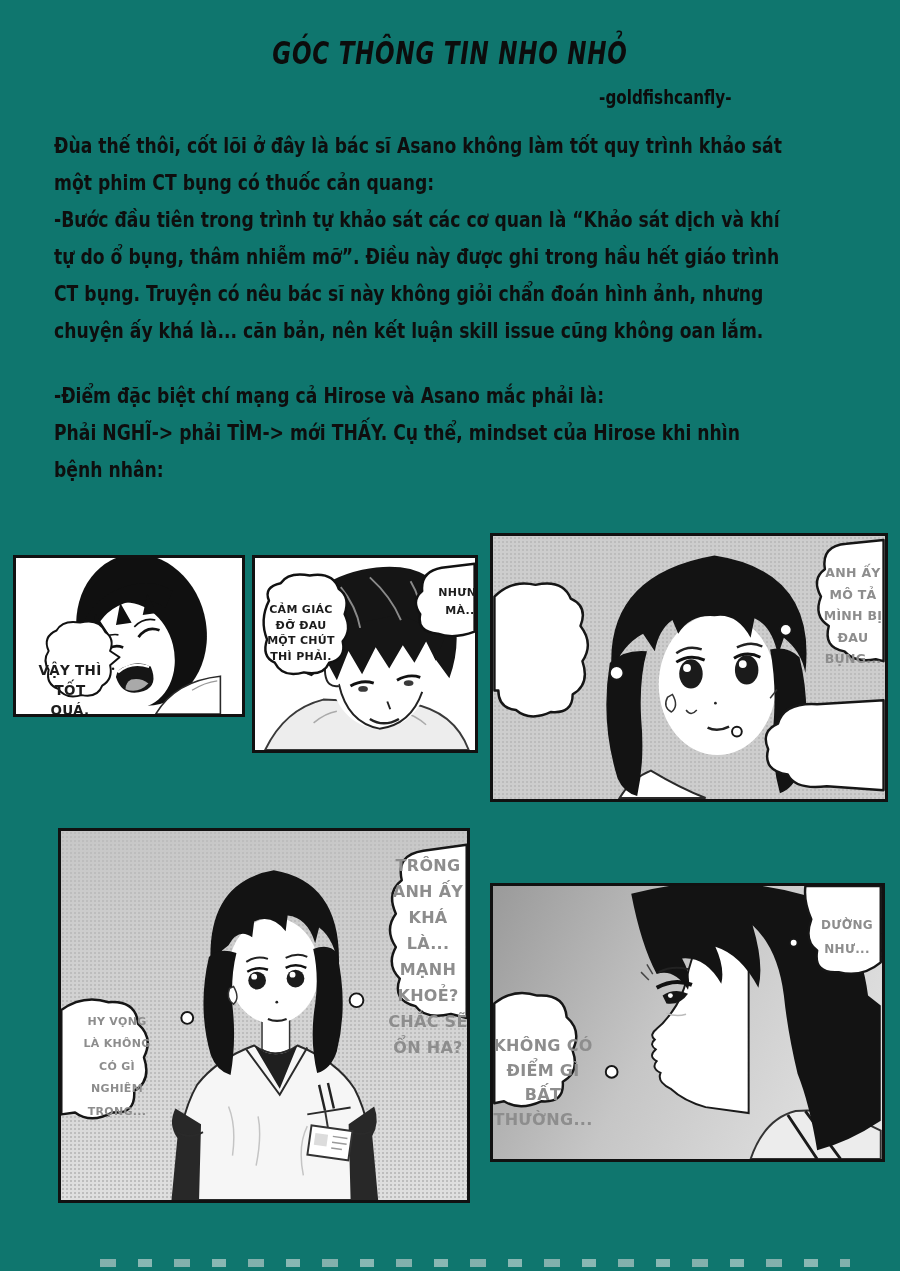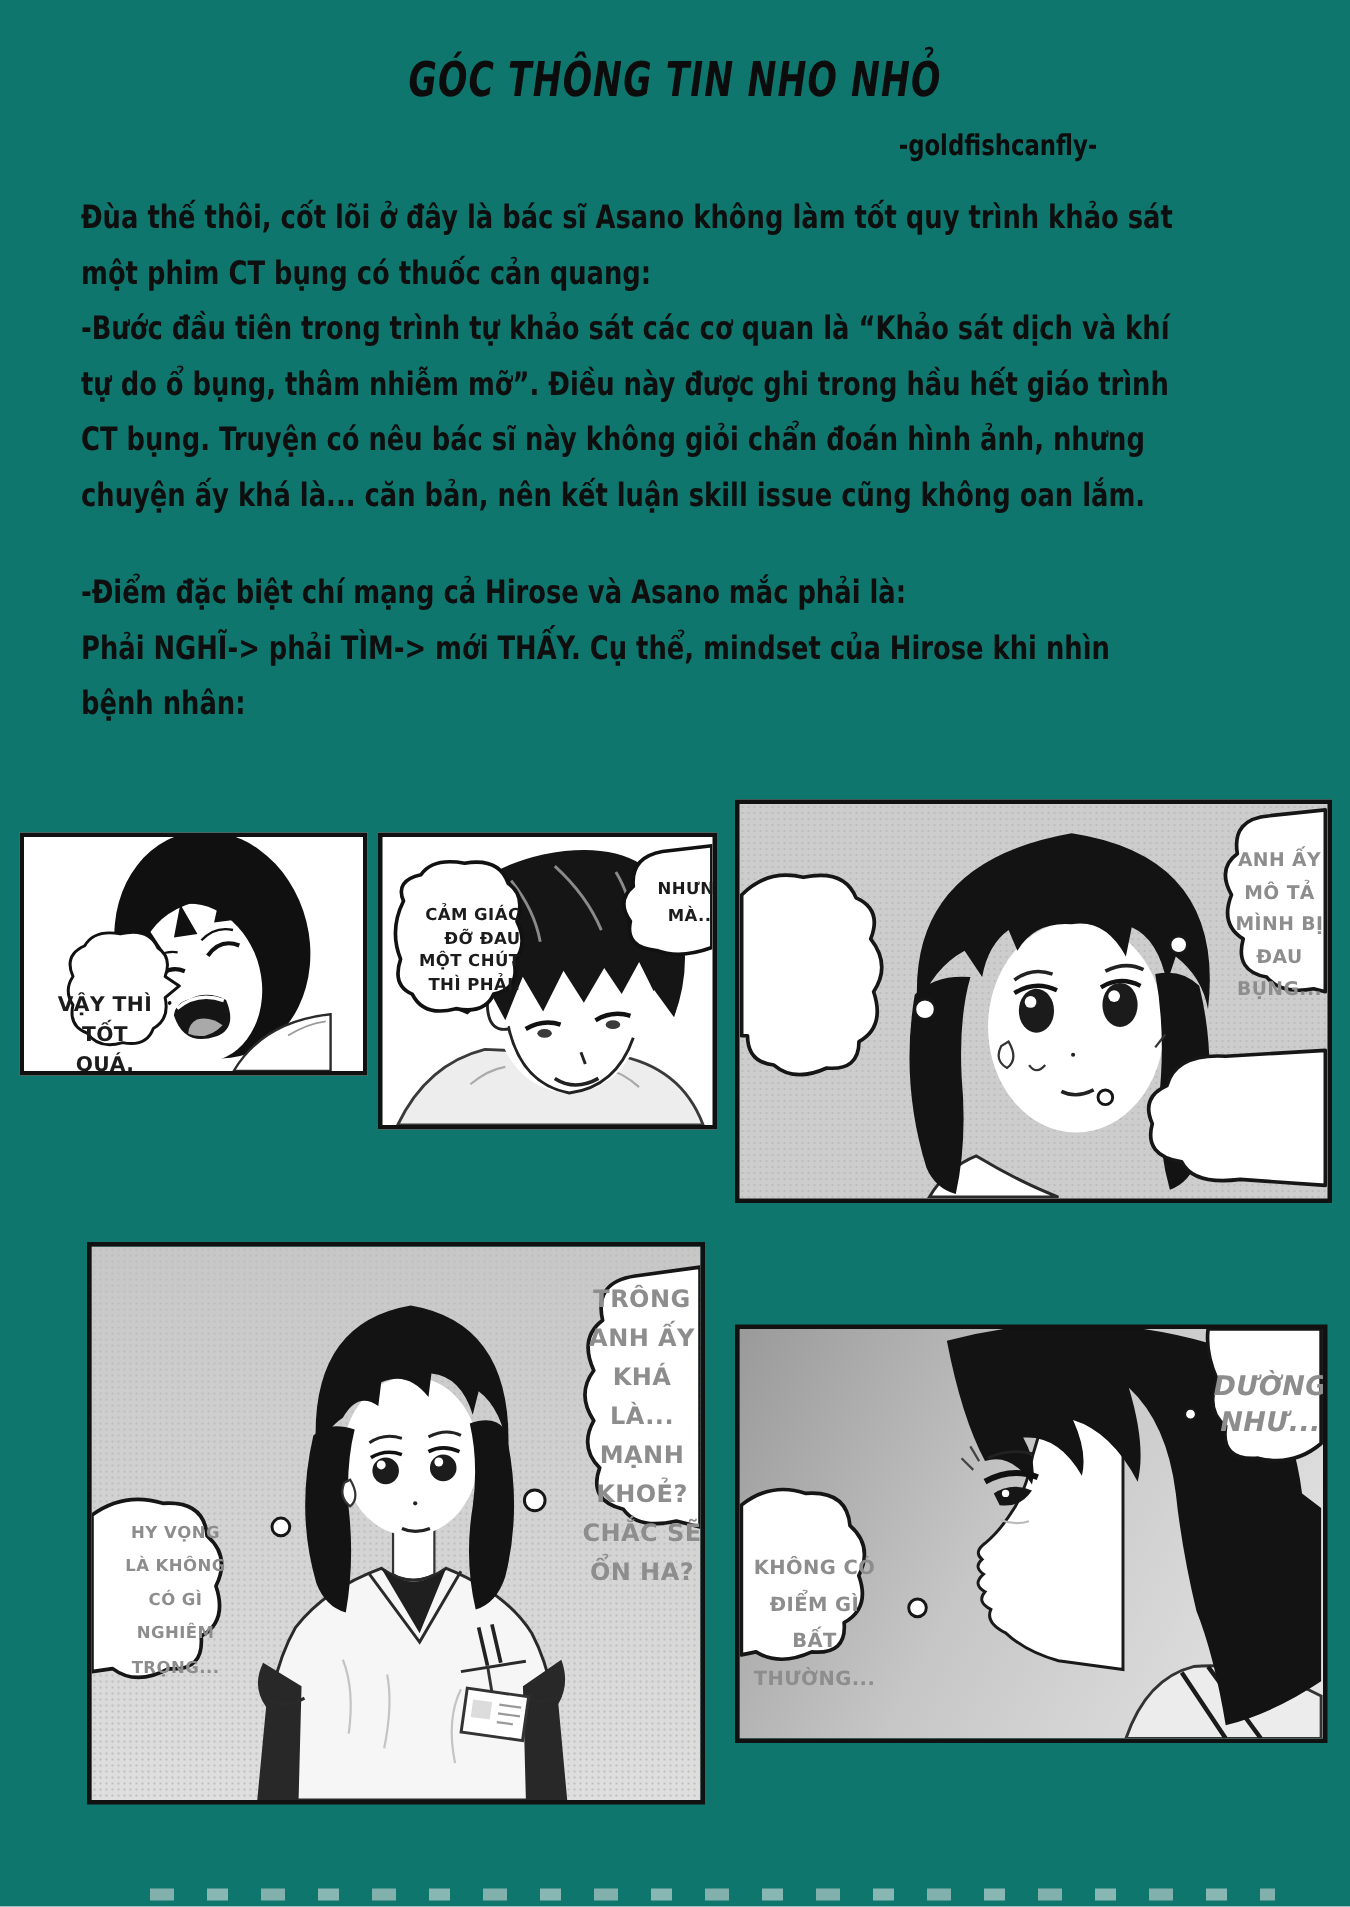--- a/index.html
+++ b/index.html
@@ -81,21 +81,21 @@
       <path d="M118,20 Q140,40 150,64 M88,30 Q104,50 108,72 M160,24 Q172,44 170,62 M66,62 Q78,82 84,96" stroke="#8a8a8a" stroke-width="2" fill="none"></path>
       <path d="M98,132 Q110,125 122,129" stroke="#111" stroke-width="3" fill="none"></path>
       <path d="M146,126 Q158,119 170,123" stroke="#111" stroke-width="3" fill="none"></path>
       <ellipse cx="111" cy="135" rx="5" ry="3" fill="#3a3a3a"></ellipse>
       <ellipse cx="158" cy="129" rx="5" ry="3" fill="#3a3a3a"></ellipse>
       <path d="M136,148 L139,156" stroke="#222" stroke-width="2" fill="none"></path>
       <path d="M118,166 Q132,175 148,166" stroke="#222" stroke-width="2.5" fill="none"></path>
       <path d="M14,44 Q8,30 26,26 Q34,14 56,18 Q80,14 86,32 Q98,40 92,58 Q100,74 90,86 Q94,104 76,108 Q70,122 50,118 Q28,124 20,108 Q6,102 12,84 Q4,64 14,44 Z" fill="#fff" stroke="#111" stroke-width="2.5" stroke-linejoin="round"></path>
       <path d="M226,6 L192,10 Q170,14 172,34 Q160,44 170,58 Q166,76 188,78 Q204,84 226,76 Z" fill="#fff" stroke="#111" stroke-width="2.5" stroke-linejoin="round"></path>
     </svg>
-    <div class="bt speech" style="left:0px;top:44px;width:92px;font-size:11px;line-height:15.5px;text-align:right;">CẢM GIÁC
+    <div class="bt speech" style="left:0px;top:44px;width:92px;font-size:11px;line-height:15.5px;">CẢM GIÁC
 ĐỠ ĐAU
 MỘT CHÚT
 THÌ PHẢI.</div>
     <div class="bt speech" style="left:182px;top:26px;width:50px;font-size:11px;line-height:18px;">NHƯNG
 MÀ...</div>
   </div>
 
   <div class="panel bg-tone" style="left:490px;top:533px;width:398px;height:269px;">
     <svg viewBox="0 0 398 269">
       <ellipse cx="228" cy="152" rx="60" ry="72" fill="#fff"></ellipse>
@@ -188,22 +188,22 @@
       <path d="M166,104 Q184,94 202,101" stroke="#111" stroke-width="4" fill="none"></path>
       <path d="M172,112 Q184,104 198,110 Q190,122 176,120 Z" fill="#161616"></path>
       <circle cx="180" cy="112" r="2.5" fill="#fff"></circle>
       <path d="M158,96 L150,88 M162,90 L156,80" stroke="#444" stroke-width="1.5" fill="none"></path>
       <path d="M176,130 Q186,134 196,131" stroke="#bbb" stroke-width="1.5" fill="none"></path>
       <path d="M318,0 L395,0 L395,78 Q376,94 352,88 Q326,90 330,66 Q316,56 324,34 Q316,16 318,0 Z" fill="#fff" stroke="#161616" stroke-width="2.5" stroke-linejoin="round"></path>
       <path d="M0,120 Q20,104 44,112 Q72,110 74,134 Q90,148 80,168 Q88,190 70,200 Q72,222 48,220 Q26,230 10,220 L0,222 Z" fill="#fff" stroke="#161616" stroke-width="2.5" stroke-linejoin="round"></path>
       <circle cx="120" cy="190" r="6" fill="#fff" stroke="#161616" stroke-width="2"></circle>
       <circle cx="306" cy="58" r="4" fill="#fff" stroke="#161616" stroke-width="2"></circle>
     </svg>
-    <div class="bt thought" style="left:0px;top:148px;width:100px;font-size:13px;line-height:24.5px;">KHÔNG CÓ
+    <div class="bt thought" style="left:0px;top:148px;width:100px;font-size:16px;line-height:24.5px;">KHÔNG CÓ
 ĐIỂM GÌ
 BẤT
 THƯỜNG...</div>
-    <div class="bt thought" style="left:316px;top:27px;width:76px;font-size:18px;line-height:24px;font-style:italic;">DƯỜNG
+    <div class="bt thought" style="left:316px;top:27px;width:76px;font-size:12px;line-height:24px;">DƯỜNG
 NHƯ...</div>
   </div>
 
   <div class="remnant"></div>
 </div>
 
 </body></html>

